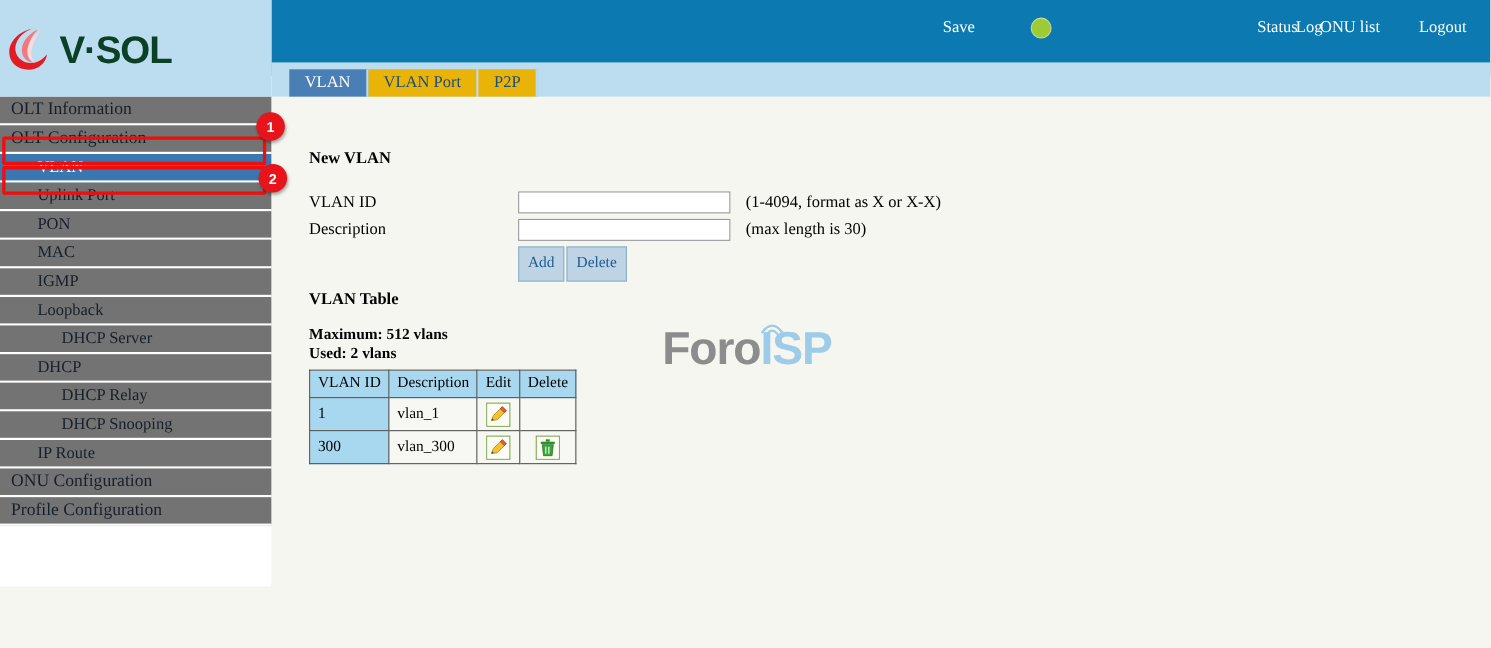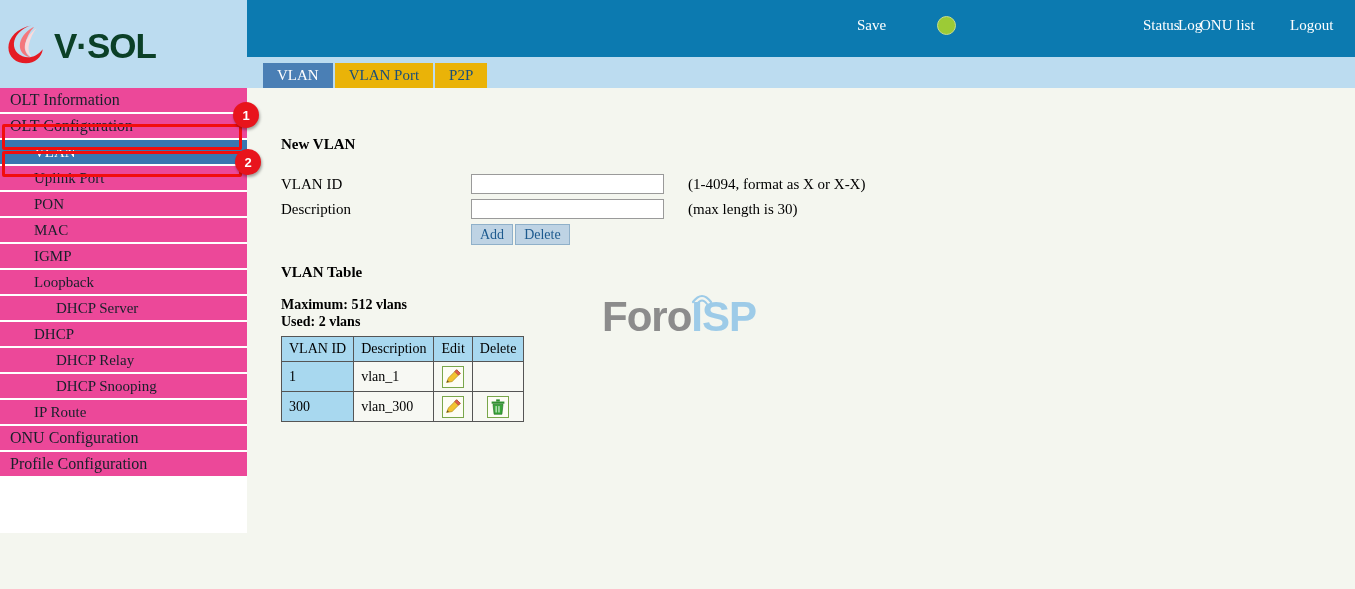--- a/index.html
+++ b/index.html
@@ -62,21 +62,21 @@
   .hdr-logout { left: 1043px; top: 17px; }
 
   
   .sidebar {
     position: absolute; left: 0; top: 88px;
     width: 247px; height: 445px;
     background: #ffffff;
   }
   .nav-item {
     height: 26px;
-    background: #ec4899;
+    background: #737373;
     border-bottom: 2px solid #ffffff;
     display: flex; align-items: center;
     font-size: 15px;
     color: #17202a;
     cursor: pointer;
     white-space: nowrap;
   }
   .nav-l0 { padding-left: 10px; font-size: 16px; }
   .nav-l1 { padding-left: 34px; }
   .nav-l2 { padding-left: 56px; }
@@ -169,34 +169,34 @@
   .finput {
     width: 193px; height: 20px;
     border: 1px solid #9a9a9a;
     background: #ffffff;
     font-family: "Liberation Serif", serif;
     font-size: 13px;
     padding: 0 3px;
     outline: none;
   }
   .fhint {
-    margin-left: 24px;
+    margin-left: 14px;
     font-size: 15px;
     color: #000000;
     white-space: nowrap;
   }
   #row-vlanid { left: 34px; top: 85px; }
   #row-desc { left: 34px; top: 110px; }
 
   .btnrow {
     position: absolute; left: 224px; top: 136px;
     display: flex;
   }
   .btn {
-    height: 21px;
+    height: 32px;
     padding: 0 8px;
     background: #bed3e4;
     border: 1px solid #8fb0c9;
     color: #1d5a8e;
     font-family: "Liberation Serif", serif;
     font-size: 14px;
     display: flex; align-items: center;
     cursor: pointer;
     white-space: nowrap;
   }

